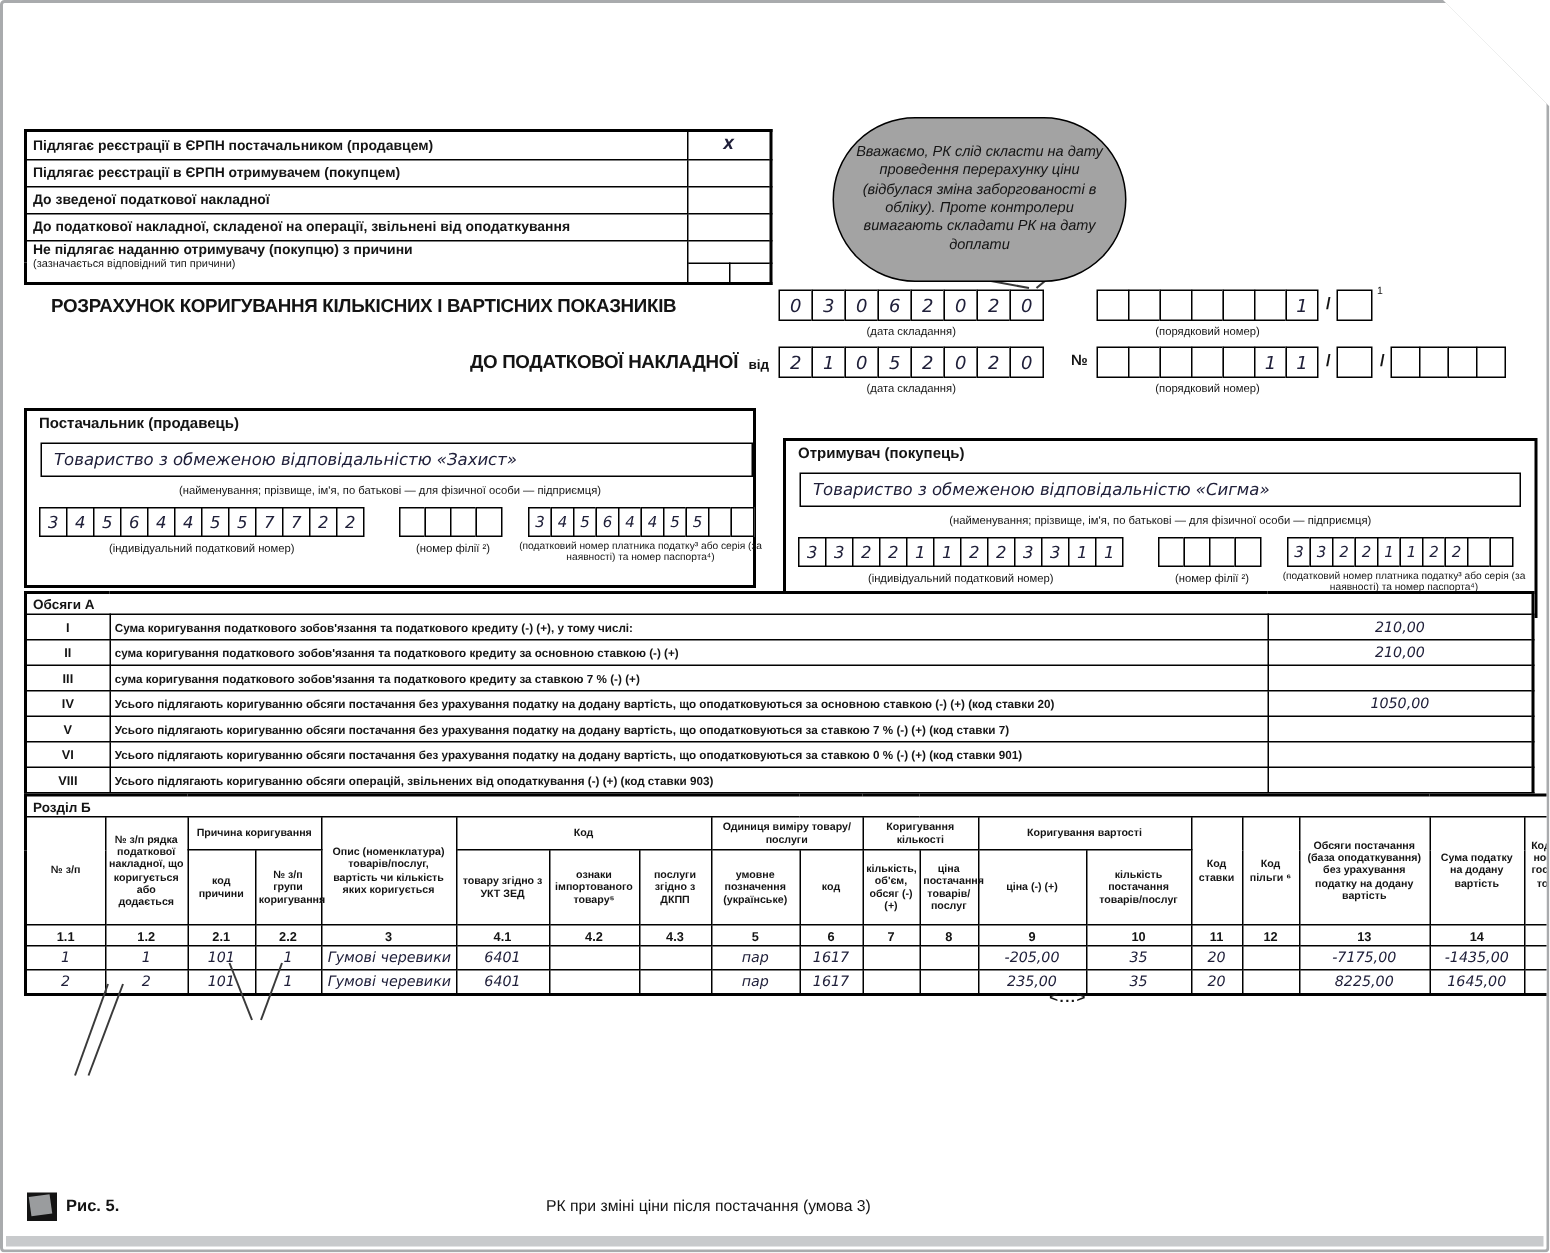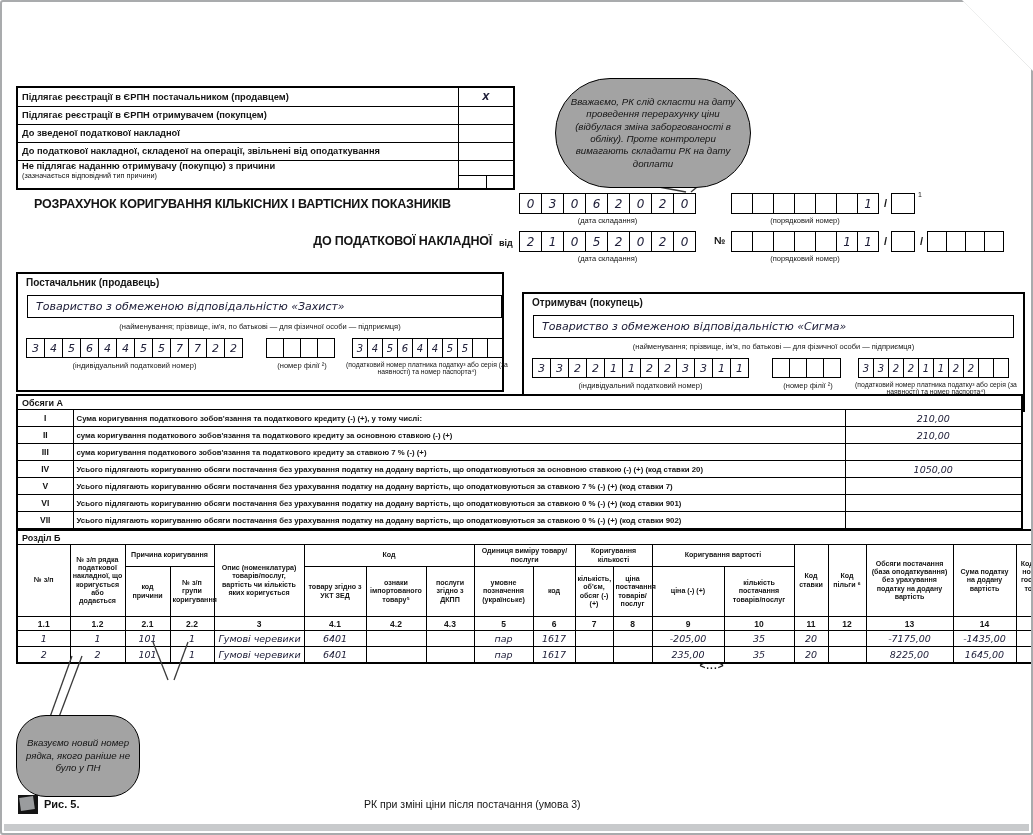--- a/index.html
+++ b/index.html
@@ -286,25 +286,20 @@
           <td class="val hw">1050,00</td>
         </tr>
     <tr>
           <td class="num">V</td>
           <td class="lbl">Усього підлягають коригуванню обсяги постачання без урахування податку на додану вартість, що оподатковуються за ставкою 7 % (-) (+) (код ставки 7)</td>
           <td class="val hw"></td>
         </tr>
     <tr>
           <td class="num">VI</td>
           <td class="lbl">Усього підлягають коригуванню обсяги постачання без урахування податку на додану вартість, що оподатковуються за ставкою 0 % (-) (+) (код ставки 901)</td>
-          <td class="val hw"></td>
-        </tr>
-    <tr>
-          <td class="num">VII</td>
-          <td class="lbl">Усього підлягають коригуванню обсяги постачання без урахування податку на додану вартість, що оподатковуються за ставкою 0 % (-) (+) (код ставки 902)</td>
           <td class="val hw"></td>
         </tr>
     <tr>
           <td class="num">VIII</td>
           <td class="lbl">Усього підлягають коригуванню обсяги операцій, звільнених від оподаткування (-) (+) (код ставки 903)</td>
           <td class="val hw"></td>
         </tr>
   </tbody>
     </table>
 
@@ -432,23 +427,20 @@
 
   <svg class="tails" width="1033" height="835" viewBox="0 0 1033 835">
     <path d="M646 183 L684 190" stroke="#3a3a3a" stroke-width="1.4" fill="none"></path>
     <path d="M706 176 L689 190" stroke="#3a3a3a" stroke-width="1.4" fill="none"></path>
     <path d="M151 640 L166 678" stroke="#3a3a3a" stroke-width="1.3" fill="none"></path>
     <path d="M186 640 L172 678" stroke="#3a3a3a" stroke-width="1.3" fill="none"></path>
     <path d="M70 654 L48 715" stroke="#3a3a3a" stroke-width="1.3" fill="none"></path>
     <path d="M80 654 L57 715" stroke="#3a3a3a" stroke-width="1.3" fill="none"></path>
   </svg>
 
-  <div class="bubble" style="left:14px;top:713px;width:124px;height:82px;border-radius:30px;padding:6px 6px;">
-    <span>Вказуємо новий номер рядка, якого раніше не було у ПН</span>
-  </div>
 
   <div class="fig-icon"></div>
   <div class="fig-label">Рис. 5.</div>
   <div class="fig-caption">РК при зміні ціни після постачання (умова 3)</div>
   <div class="bottom-bar"></div>
 
   <svg class="foldsvg" width="78" height="75" viewBox="955 0 78 75">
     <polygon points="962,0 1033,0 1033,71" fill="#a8aaad"></polygon>
     <polygon points="962,0 1000,38 962,38" fill="#ffffff"></polygon>
   </svg>

